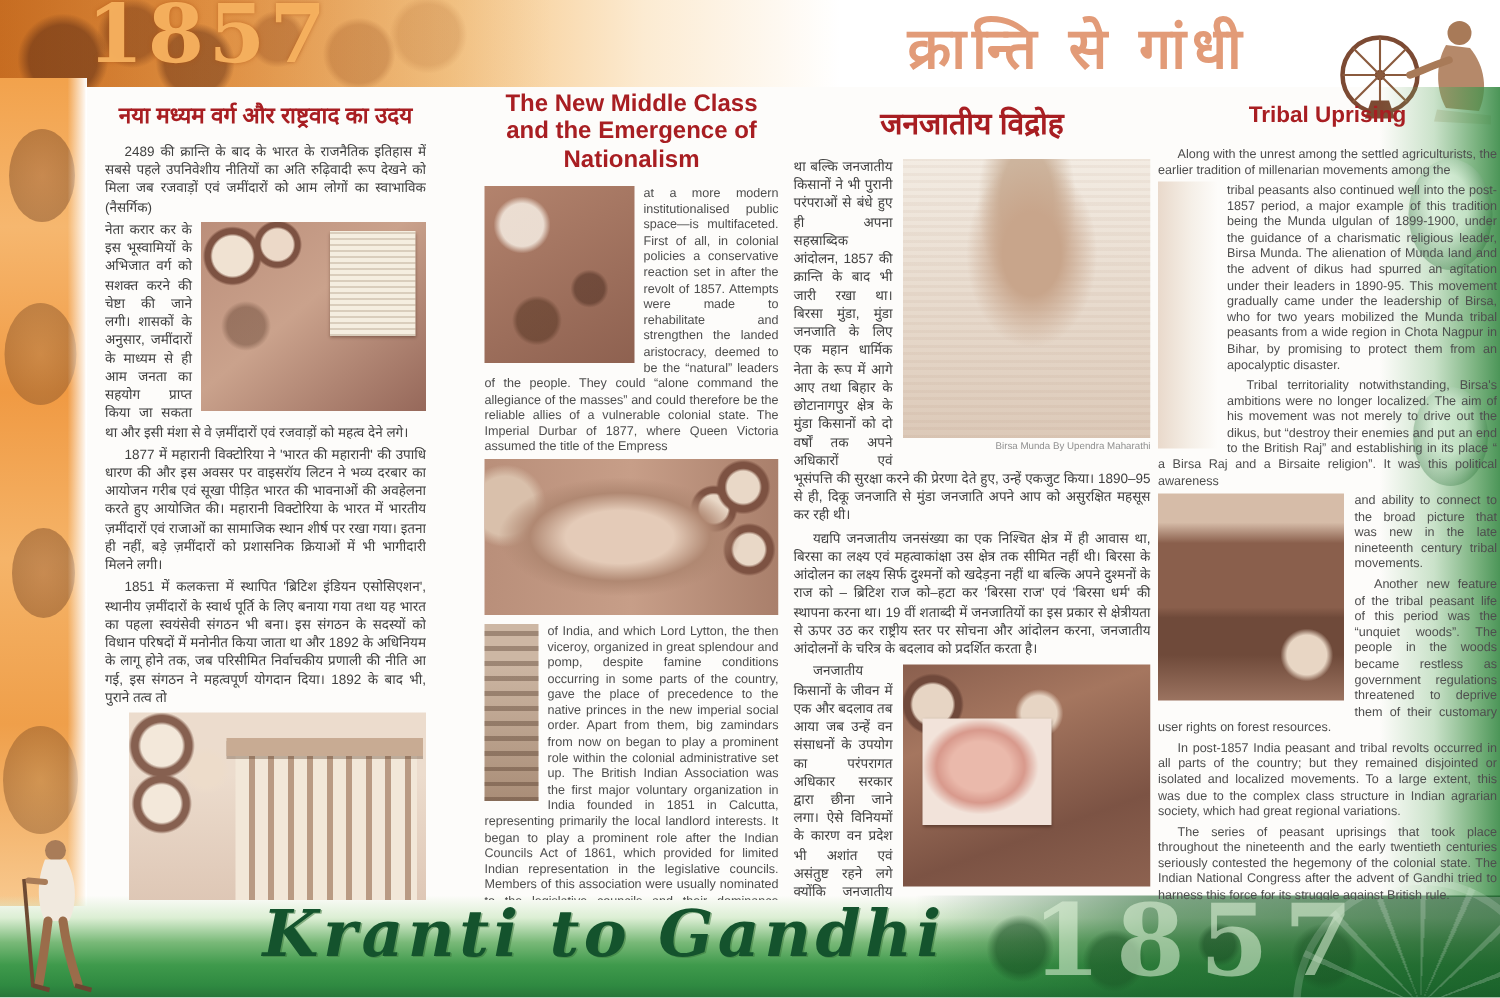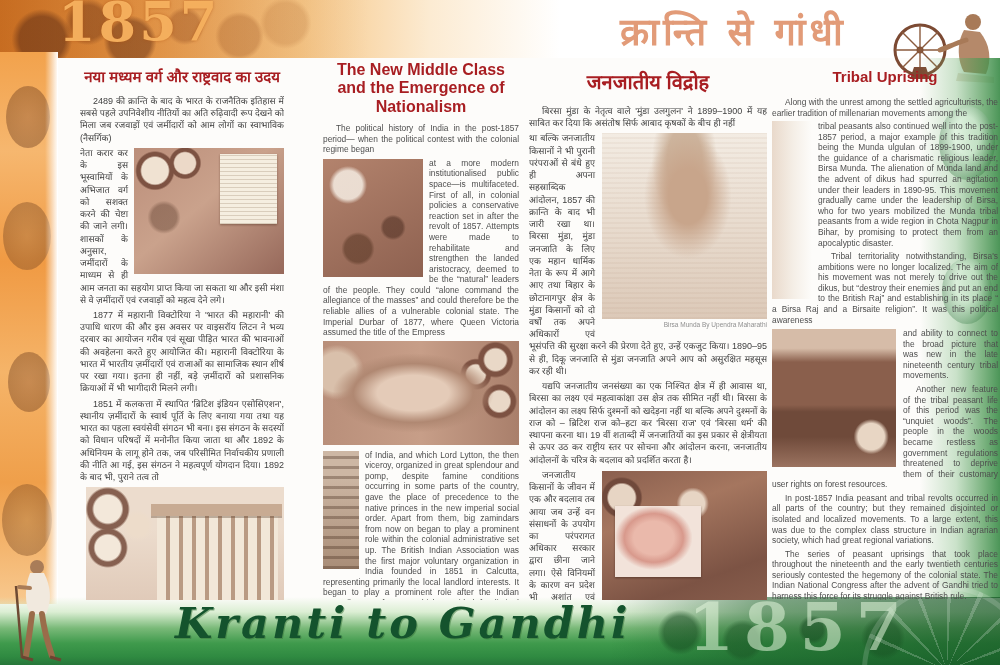--- a/index.html
+++ b/index.html
@@ -16,39 +16,39 @@
       radial-gradient(circle at 10% 68%, rgba(94,44,20,.55) 0 6%, transparent 8%),
       radial-gradient(circle at 21% 38%, rgba(120,60,25,.50) 0 5%, transparent 7%),
       radial-gradient(circle at 31% 72%, rgba(90,40,18,.45) 0 7%, transparent 9%),
       radial-gradient(circle at 44% 45%, rgba(150,80,35,.40) 0 6%, transparent 8%),
       radial-gradient(circle at 57% 62%, rgba(160,90,40,.32) 0 8%, transparent 10%),
       radial-gradient(circle at 68% 40%, rgba(170,100,45,.22) 0 7%, transparent 9%),
       linear-gradient(90deg, rgba(140,60,20,.28), rgba(255,255,255,0) 88%); }
   .year-top { position:absolute; left:58px; top:-10px; font-family:"DejaVu Serif", serif;
     font-weight:bold; font-size:54px; letter-spacing:3px;
     color:rgba(247,178,96,.95); text-shadow:0 0 3px rgba(175,80,15,.55); }
-  .title-top { position:absolute; left:620px; top:4px; font-size:38px; font-weight:bold;
+  .title-top { position:absolute; left:605px; top:4px; font-size:38px; font-weight:bold;
     color:#e29b78; font-family:"DejaVu Sans", sans-serif; letter-spacing:4px; }
   .charkha-wrap { position:absolute; right:2px; top:0; width:118px; height:86px; }
 
   
   .left-strip { position:absolute; left:0; top:52px; width:57px; height:552px;
     background:linear-gradient(180deg,#f2a24c 0%,#f6b76f 18%,#f09a43 38%,#f5b469 58%,#ef9f4a 78%,#f8c98f 100%); }
   .left-strip::after { content:""; position:absolute; right:-1px; top:0; width:13px; height:100%;
     background:linear-gradient(90deg, rgba(255,255,255,0), #fff); }
   .blob { position:absolute; border-radius:50%; opacity:.42; }
   .b1 { left:6px; top:34px;  width:44px; height:62px; background:radial-gradient(#8a5434,#5e3115); }
   .b2 { left:3px; top:150px; width:48px; height:68px; background:radial-gradient(#9c6a3e,#6b3a18); }
   .b3 { left:8px; top:300px; width:42px; height:60px; background:radial-gradient(#8a5434,#5e3115); }
   .b4 { left:2px; top:432px; width:50px; height:72px; background:radial-gradient(#a5743f,#6b3a18); }
 
   
   .content { position:absolute; left:57px; top:58px; width:941px; height:542px; display:flex; z-index:2; }
   .col { height:100%; overflow:hidden; flex-shrink:0; }
-  .c1 { width:227px; padding-left:23px; }
+  .c1 { width:227px; padding-left:13px; }
   .c2 { width:228px; margin-left:7px;padding-left:32px; }
   .c3 { width:238px; margin-left:10px; }
   .c4 { width:226px; margin-left:5px; }
 
   .h { font-weight:bold; color:#a81e22; text-align:center; }
   .c1 .h { font-size:15px;   margin:8px 0 9px; }
   .c2 .h { font-size:16px;   line-height:1.15; margin:3px 4px 7px; }
   .c3 .h { font-size:20px; margin:10px 0 10px; }
   .c4 .h { font-size:15px; margin:10px 0 12px; }
 
@@ -216,31 +216,29 @@
       <div class="img i-durbar fr"></div>
       <p class="hp">नेता करार कर के इस भूस्वामियों के अभिजात वर्ग को सशक्त करने की चेष्टा की जाने लगी। शासकों के अनुसार, जमींदारों के माध्यम से ही आम जनता का सहयोग प्राप्त किया जा सकता था और इसी मंशा से वे ज़मींदारों एवं रजवाड़ों को महत्व देने लगे।</p>
       <p class="hp ind">1877 में महारानी विक्टोरिया ने 'भारत की महारानी' की उपाधि धारण की और इस अवसर पर वाइसरॉय लिटन ने भव्य दरबार का आयोजन गरीब एवं सूखा पीड़ित भारत की भावनाओं की अवहेलना करते हुए आयोजित की। महारानी विक्टोरिया के भारत में भारतीय ज़मींदारों एवं राजाओं का सामाजिक स्थान शीर्ष पर रखा गया। इतना ही नहीं, बड़े ज़मींदारों को प्रशासनिक क्रियाओं में भी भागीदारी मिलने लगी।</p>
       <p class="hp ind">1851 में कलकत्ता में स्थापित 'ब्रिटिश इंडियन एसोसिएशन', स्थानीय ज़मींदारों के स्वार्थ पूर्ति के लिए बनाया गया तथा यह भारत का पहला स्वयंसेवी संगठन भी बना। इस संगठन के सदस्यों को विधान परिषदों में मनोनीत किया जाता था और 1892 के अधिनियम के लागू होने तक, जब परिसीमित निर्वाचकीय प्रणाली की नीति आ गई, इस संगठन ने महत्वपूर्ण योगदान दिया। 1892 के बाद भी, पुराने तत्व तो</p>
       <div class="img i-assoc"></div>
       <p class="hp">प्रबल रहे ही, किन्तु कई नए बदलाव भी आ गए और इस संगठन ने कई नई भूमिकाएं भी निभाई।</p>
     </div>
 
     <div class="col c2">
       <div class="h">The New Middle Class and the Emergence of Nationalism</div>
-      <p class="ep ind">The political history of India in the post-1857 period— when the political contest with the colonial regime began</p>
       <div class="img i-col2a fl"></div>
       <p class="ep">at a more modern institutionalised public space—is multifaceted. First of all, in colonial policies a conservative reaction set in after the revolt of 1857. Attempts were made to rehabilitate and strengthen the landed aristocracy, deemed to be the “natural” leaders of the people. They could “alone command the allegiance of the masses” and could therefore be the reliable allies of a vulnerable colonial state. The Imperial Durbar of 1877, where Queen Victoria assumed the title of the Empress</p>
       <div class="img i-col2b"></div>
       <div class="img i-col2c fl"></div>
       <p class="ep">of India, and which Lord Lytton, the then viceroy, organized in great splendour and pomp, despite famine conditions occurring in some parts of the country, gave the place of precedence to the native princes in the new imperial social order. Apart from them, big zamindars from now on began to play a prominent role within the colonial administrative set up. The British Indian Association was the first major voluntary organization in India founded in 1851 in Calcutta, representing primarily the local landlord interests. It began to play a prominent role after the Indian Councils Act of 1861, which provided for limited Indian representation in the legislative councils. Members of this association were usually nominated to the legislative councils and their dominance continued until the Act of 1892 introduced limited electoral system. But although “old” elements continued to dominate this organization, it was also new in many respects and performed some very new roles.</p>
     </div>
 
     <div class="col c3">
       <div class="h">जनजातीय विद्रोह</div>
-      <p class="hp ind">बिरसा मुंडा के नेतृत्व वाले 'मुंडा उलगुलन' ने 1899–1900 में यह साबित कर दिया कि असंतोष सिर्फ आबाद कृषकों के बीच ही नहीं</p>
       <div class="fig-birsa">
         <div class="img i-birsa"></div>
         <div class="cap">Birsa Munda By Upendra Maharathi</div>
       </div>
       <p class="hp">था बल्कि जनजातीय किसानों ने भी पुरानी परंपराओं से बंधे हुए ही अपना सहस्राब्दिक आंदोलन, 1857 की क्रान्ति के बाद भी जारी रखा था। बिरसा मुंडा, मुंडा जनजाति के लिए एक महान धार्मिक नेता के रूप में आगे आए तथा बिहार के छोटानागपुर क्षेत्र के मुंडा किसानों को दो वर्षों तक अपने अधिकारों एवं भूसंपत्ति की सुरक्षा करने की प्रेरणा देते हुए, उन्हें एकजुट किया। 1890–95 से ही, दिकू जनजाति से मुंडा जनजाति अपने आप को असुरक्षित महसूस कर रही थी।</p>
       <p class="hp ind">यद्यपि जनजातीय जनसंख्या का एक निश्चित क्षेत्र में ही आवास था, बिरसा का लक्ष्य एवं महत्वाकांक्षा उस क्षेत्र तक सीमित नहीं थी। बिरसा के आंदोलन का लक्ष्य सिर्फ दुश्मनों को खदेड़ना नहीं था बल्कि अपने दुश्मनों के राज को – ब्रिटिश राज को–हटा कर 'बिरसा राज' एवं 'बिरसा धर्म' की स्थापना करना था। 19 वीं शताब्दी में जनजातियों का इस प्रकार से क्षेत्रीयता से ऊपर उठ कर राष्ट्रीय स्तर पर सोचना और आंदोलन करना, जनजातीय आंदोलनों के चरित्र के बदलाव को प्रदर्शित करता है।</p>
       <div class="img i-map"></div>
       <p class="hp ind">जनजातीय किसानों के जीवन में एक और बदलाव तब आया जब उन्हें वन संसाधनों के उपयोग का परंपरागत अधिकार सरकार द्वारा छीना जाने लगा। ऐसे विनियमों के कारण वन प्रदेश भी अशांत एवं असंतुष्ट रहने लगे क्योंकि जनजातीय जनसंख्या का तो जीवन यापन ही जन संसाधनों पर निर्भर था।</p>
 
     </div>

